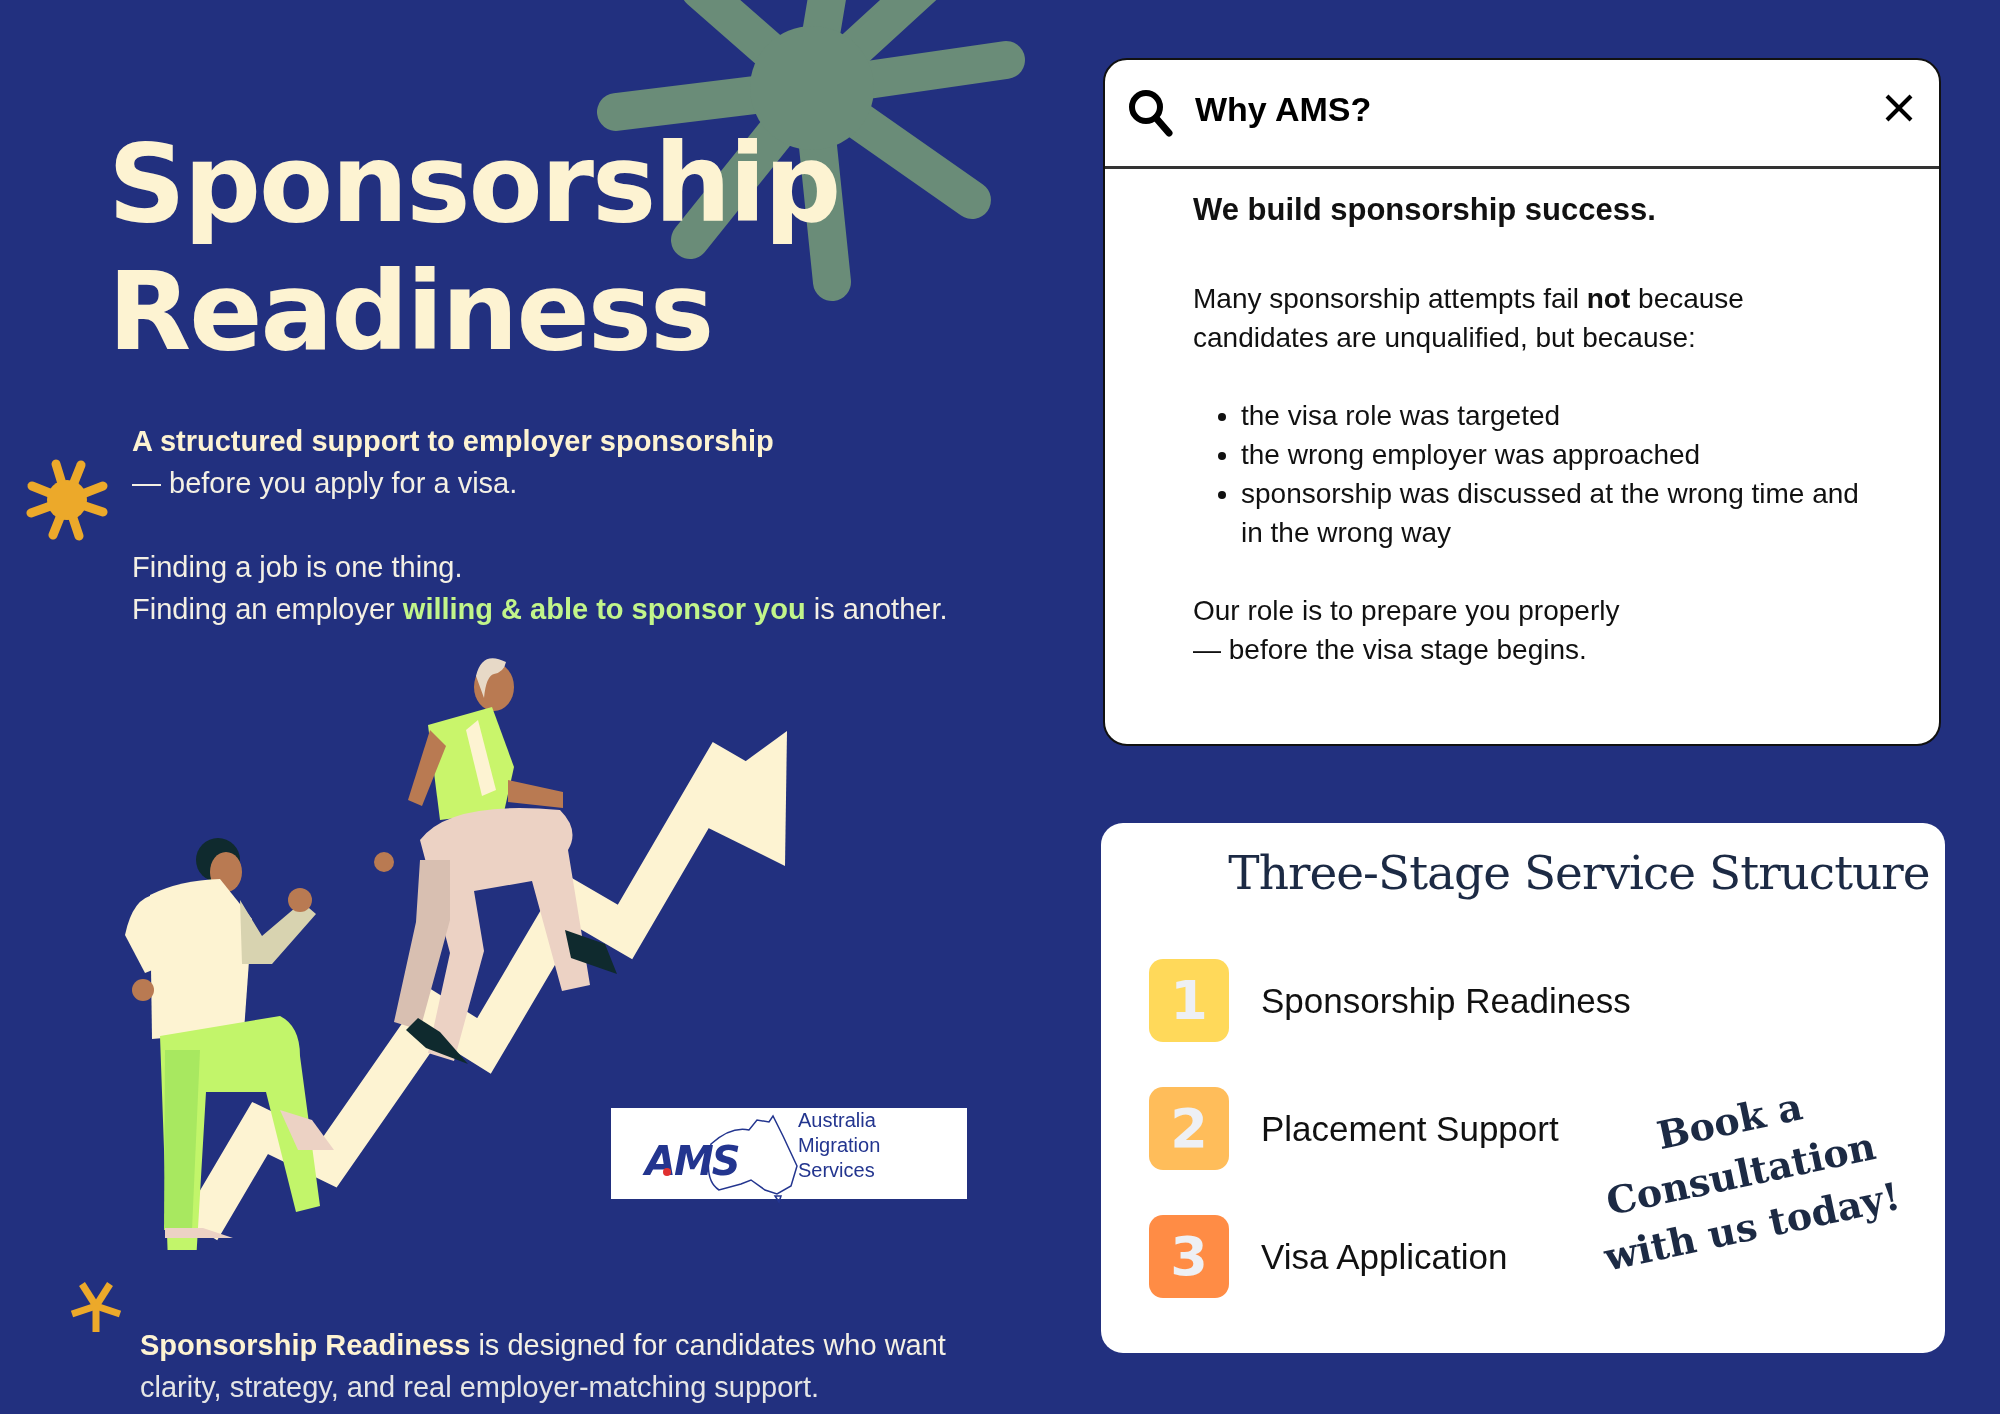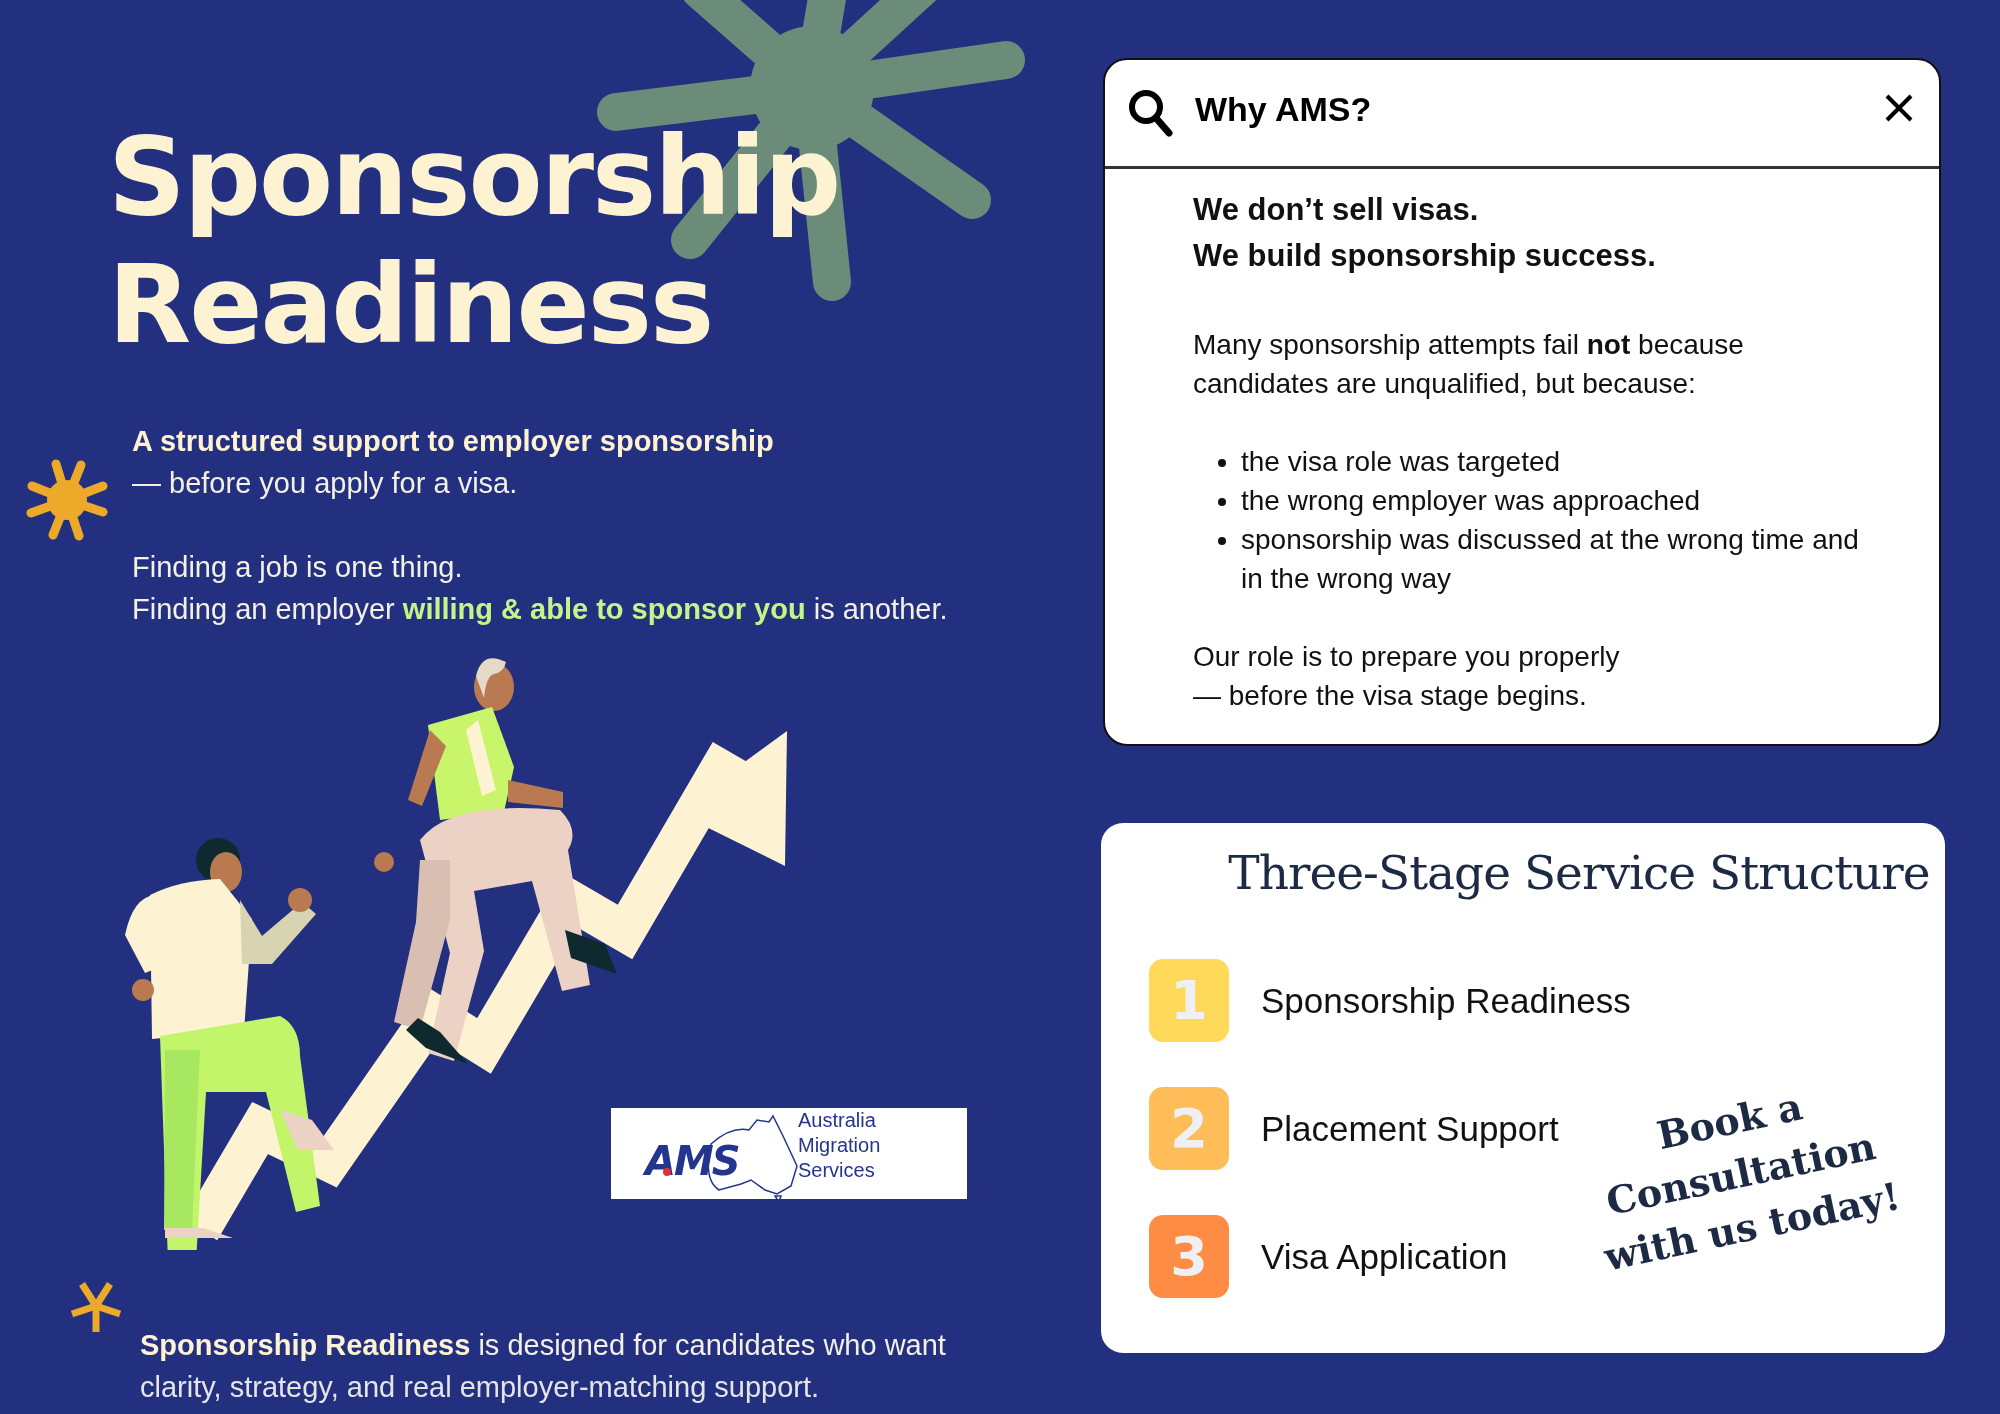--- a/index.html
+++ b/index.html
@@ -1,18 +1,18 @@
 <!DOCTYPE html>
 <html><head>
 <meta charset="utf-8">
 <style>
   html, body { margin:0; padding:0; }
   body { width:2000px; height:1414px; background:#22307f; position:relative; overflow:hidden; font-family:"Liberation Sans", sans-serif; }
   .abs { position:absolute; }
-  #title { left:108px; top:113px; margin:0; color:#fdf3d2; font-family:"DejaVu Sans", sans-serif; font-weight:bold; font-size:108px; line-height:128px; letter-spacing:-2px; z-index:2; }
+  #title { left:108px; top:120px; margin:0; color:#fdf3d2; font-family:"DejaVu Sans", sans-serif; font-weight:bold; font-size:108px; line-height:128px; letter-spacing:-2px; z-index:2; }
   #title span { display:block; }
   .intro { left:132px; top:420px; color:#f4f0e4; font-size:29px; line-height:42px; z-index:2; }
   .intro .bold { font-weight:bold; color:#fdf3d2; }
   .intro .green { font-weight:bold; color:#c2f58a; }
   .intro p { margin:0; }
   .intro .gap { height:42px; }
   .footer-text { left:140px; top:1324px; color:#f4f0e4; font-size:29px; line-height:42px; }
   .footer-text .bold { font-weight:bold; color:#fdf3d2; }
   .footer-text .green { font-weight:normal; color:#e5e5e5; }
   .footer-text p { margin:0; }
@@ -157,21 +157,20 @@
       <circle cx="19" cy="19" r="14" fill="none" stroke="#000" stroke-width="6"></circle>
       <line x1="29" y1="30" x2="42" y2="45" stroke="#000" stroke-width="7" stroke-linecap="round"></line>
     </svg>
     <span class="htitle">Why AMS?</span>
     <svg class="close" viewBox="0 0 36 36">
       <line x1="6" y1="6" x2="30" y2="30" stroke="#000" stroke-width="4"></line>
       <line x1="30" y1="6" x2="6" y2="30" stroke="#000" stroke-width="4"></line>
     </svg>
   </div>
   <div class="card1-body">
-    <p class="lead">We don’t sell visas.</p>
     <p class="lead">We build sponsorship success.</p>
     <div style="height:46px"></div>
     <p class="para"><span>Many sponsorship attempts fail </span><b>not</b><span> because</span></p>
     <p class="para">candidates are unqualified, but because:</p>
     <div style="height:39px"></div>
     <ul style="width:640px">
       <li>the visa role was targeted</li>
       <li>the wrong employer was approached</li>
       <li>sponsorship was discussed at the wrong time and in the wrong way</li>
     </ul>

